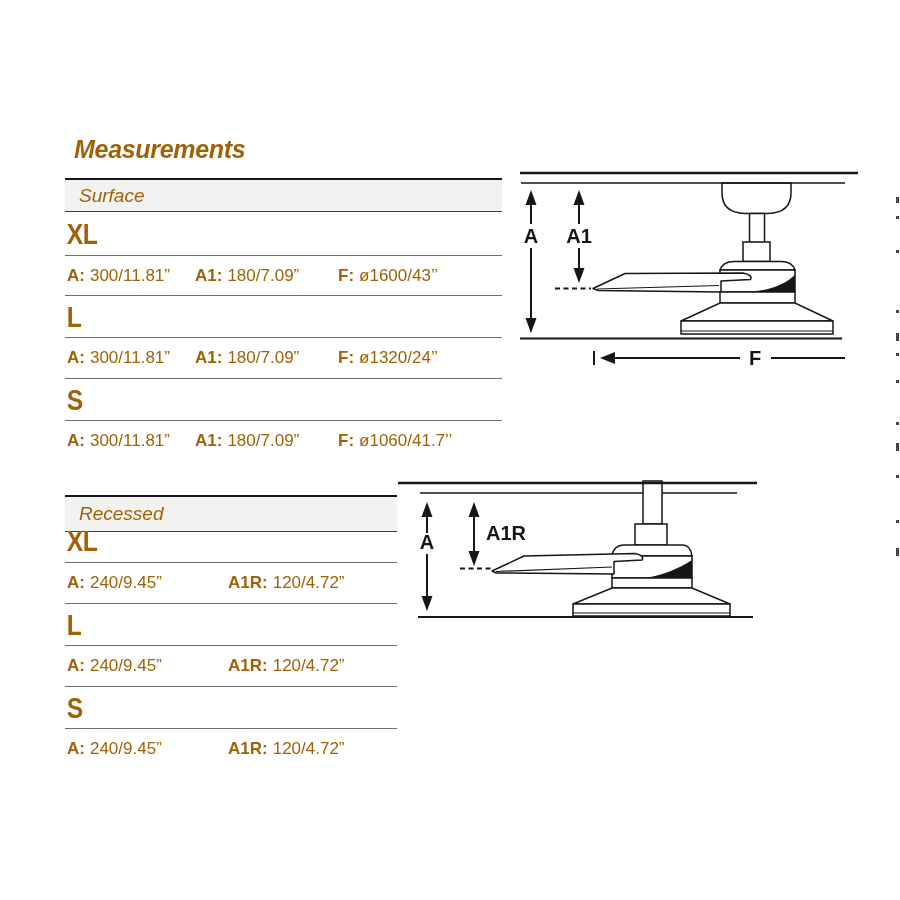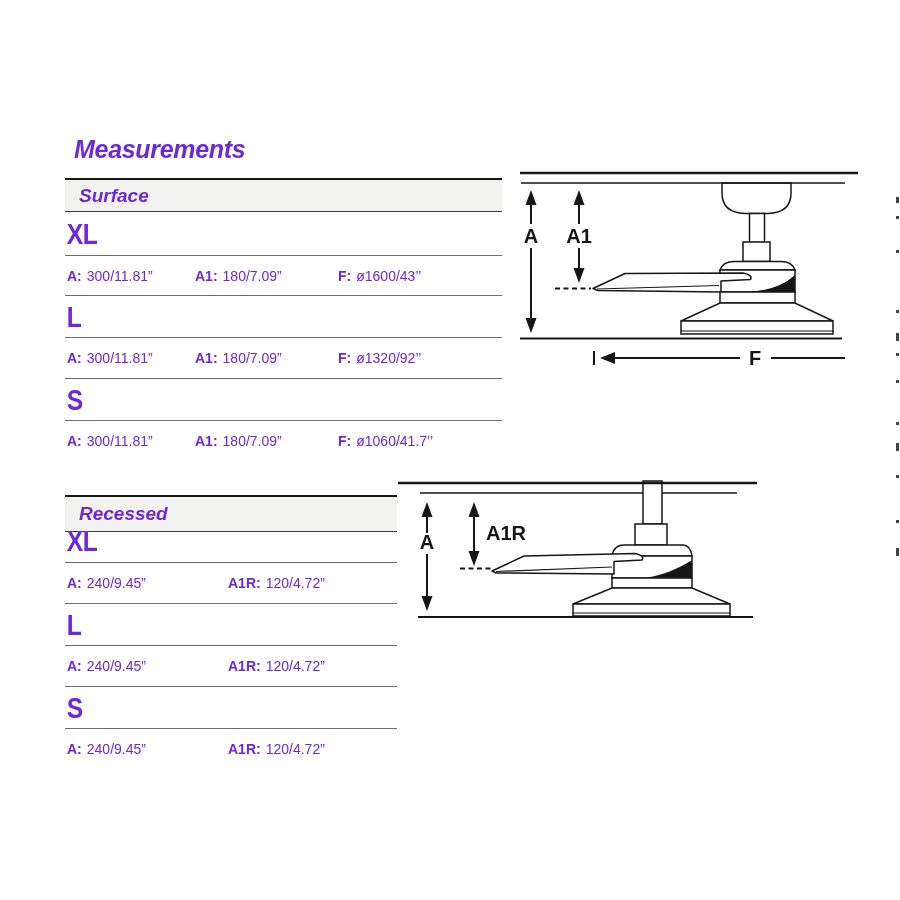--- a/index.html
+++ b/index.html
@@ -1,42 +1,42 @@
 <!DOCTYPE html>
 <html><head>
 <meta charset="utf-8">
 <style>
   html,body{margin:0;padding:0;background:#fff;}
   .page{
     position:relative;width:900px;height:900px;background:#ffffff;
-    font-family:"Liberation Sans",sans-serif;color:#6d28d9;overflow:hidden;border-radius:10px;
+    font-family:"Liberation Sans",sans-serif;color:#a16207;overflow:hidden;border-radius:10px;
   }
   .title{
     position:absolute;left:74px;top:135px;font-size:25px;font-weight:bold;
     font-style:italic;letter-spacing:-0.3px;white-space:nowrap;
   }
   .spec-table{position:absolute;}
   .band{
     position:absolute;left:0;right:0;background:#f2f2f0;
     border-top:2px solid #161616;border-bottom:1px solid #3c3c3c;
     display:flex;align-items:center;padding-left:14px;box-sizing:border-box;
-    font-size:19px;font-weight:bold;font-style:italic;
+    font-size:19px;font-weight:normal;font-style:italic;
   }
   .size-row{
     position:absolute;left:0;right:0;border-bottom:1px solid #6e6e6e;
     display:flex;align-items:center;box-sizing:border-box;
   }
   .size-label{
     font-size:30px;font-weight:bold;letter-spacing:-0.5px;
     transform:scaleX(0.82);transform-origin:left center;padding-left:2px;
     white-space:nowrap;
   }
   .val-row{
     position:absolute;left:0;right:0;border-bottom:1px solid #6e6e6e;
-    box-sizing:border-box;font-size:14px;
+    box-sizing:border-box;font-size:17px;
   }
   .val-row.last{border-bottom:none;}
   .pair{
     position:absolute;top:50%;transform:translateY(-50%);white-space:nowrap;
   }
   .pair b{font-weight:bold;margin-right:5px;}
   svg text{font-family:"Liberation Sans",sans-serif;font-weight:bold;fill:#161616;}
   .edge-speck{position:absolute;left:896px;width:3px;background:#444;}
 </style>
 </head>
@@ -59,21 +59,21 @@
       <span class="pair" style="left:130px"><b>A1:</b><span>180/7.09”</span></span>
       <span class="pair" style="left:273px"><b>F:</b><span>ø1600/43’’</span></span>
     </div>
 
     <div class="size-row" style="top:118px;height:42px;">
       <span class="size-label">L</span>
     </div>
     <div class="val-row" style="top:160px;height:41px;">
       <span class="pair" style="left:2px"><b>A:</b><span>300/11.81”</span></span>
       <span class="pair" style="left:130px"><b>A1:</b><span>180/7.09”</span></span>
-      <span class="pair" style="left:273px"><b>F:</b><span>ø1320/92’’</span></span>
+      <span class="pair" style="left:273px"><b>F:</b><span>ø1320/24’’</span></span>
     </div>
 
     <div class="size-row" style="top:201px;height:42px;">
       <span class="size-label">S</span>
     </div>
     <div class="val-row last" style="top:243px;height:40px;">
       <span class="pair" style="left:2px"><b>A:</b><span>300/11.81”</span></span>
       <span class="pair" style="left:130px"><b>A1:</b><span>180/7.09”</span></span>
       <span class="pair" style="left:273px"><b>F:</b><span>ø1060/41.7’’</span></span>
     </div>

